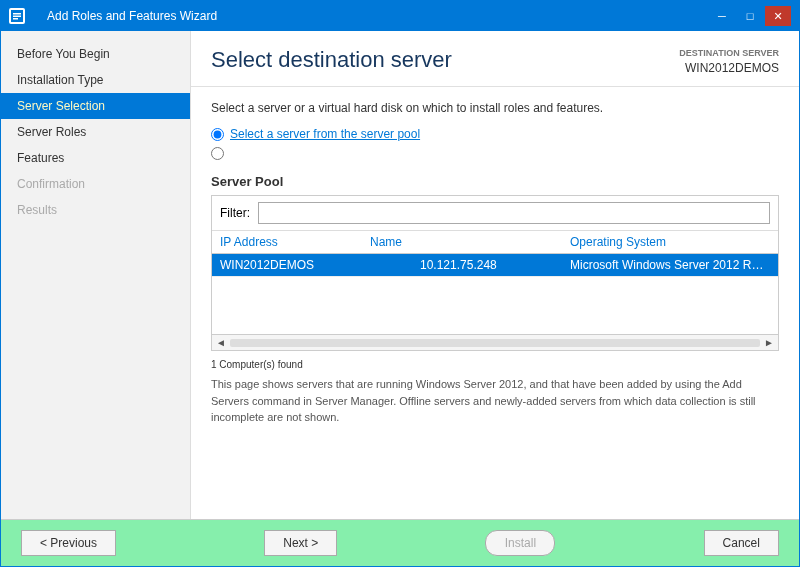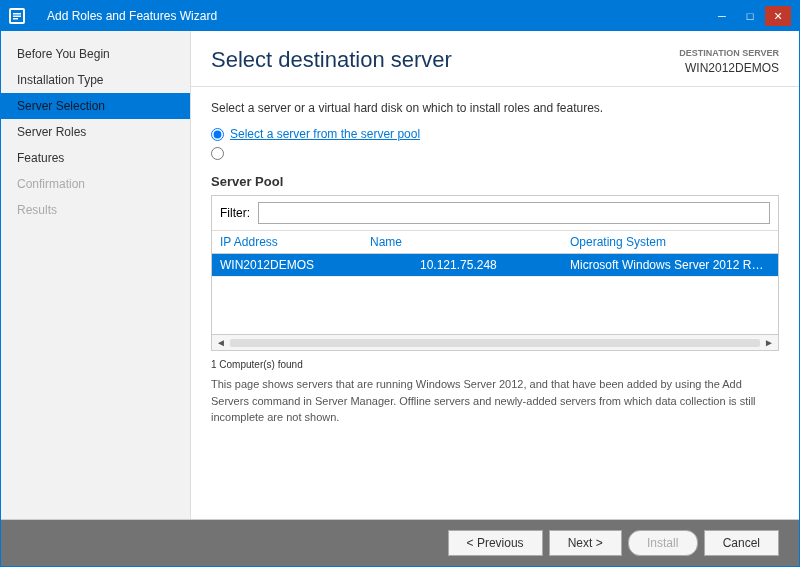--- a/index.html
+++ b/index.html
@@ -80,21 +80,21 @@
       flex-shrink: 0;
     }
     .sidebar-item {
       padding: 6px 16px;
       font-size: 12px;
       color: #333;
       cursor: pointer;
     }
     .sidebar-item.active {
       background: #0078d7;
-      color: #0f172a;
+      color: #fef9c3;
     }
     .sidebar-item.disabled {
       color: #aaa;
       cursor: default;
     }
     .main-content {
       flex: 1;
       display: flex;
       flex-direction: column;
       overflow: hidden;
@@ -244,25 +244,25 @@
       color: #333;
       margin-top: 8px;
       margin-bottom: 6px;
     }
     .info-text {
       font-size: 11px;
       color: #555;
       line-height: 1.5;
     }
     .footer {
-      background: #737373;
+      background: #86efac;
       border-top: 1px solid #ccc;
       padding: 10px 20px;
       display: flex;
-      justify-content: flex-end;
+      justify-content: space-between;
       gap: 6px;
       flex-shrink: 0;
     }
     .btn {
       padding: 5px 18px;
       font-size: 12px;
       border: 1px solid #aaa;
       background: #f5f5f5;
       cursor: pointer;
       color: #333;

